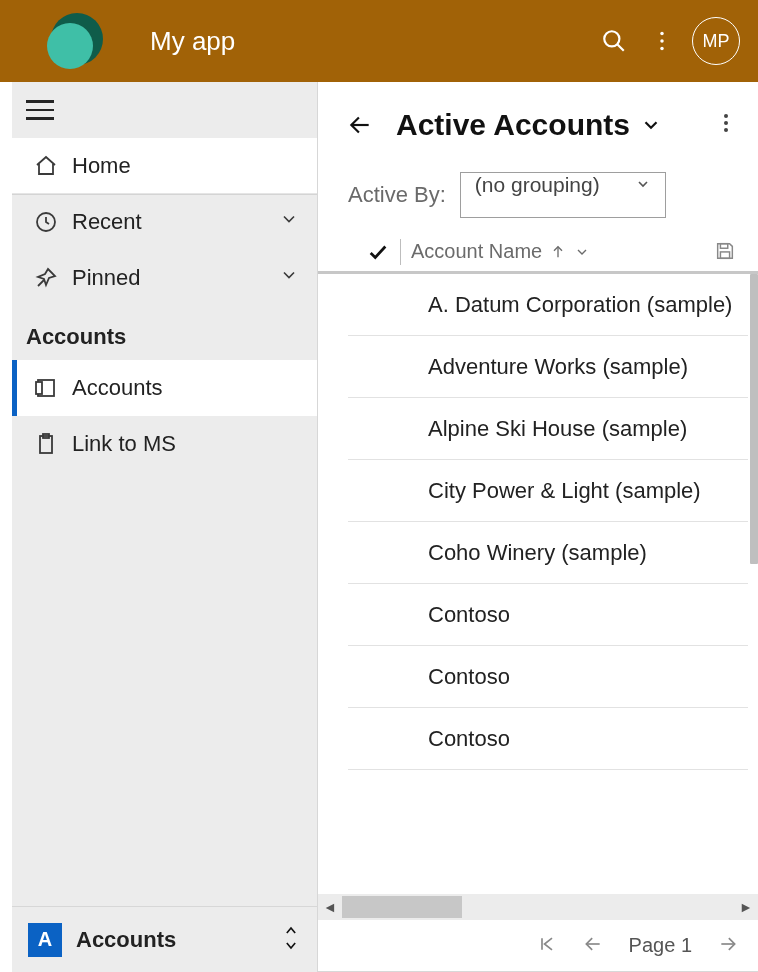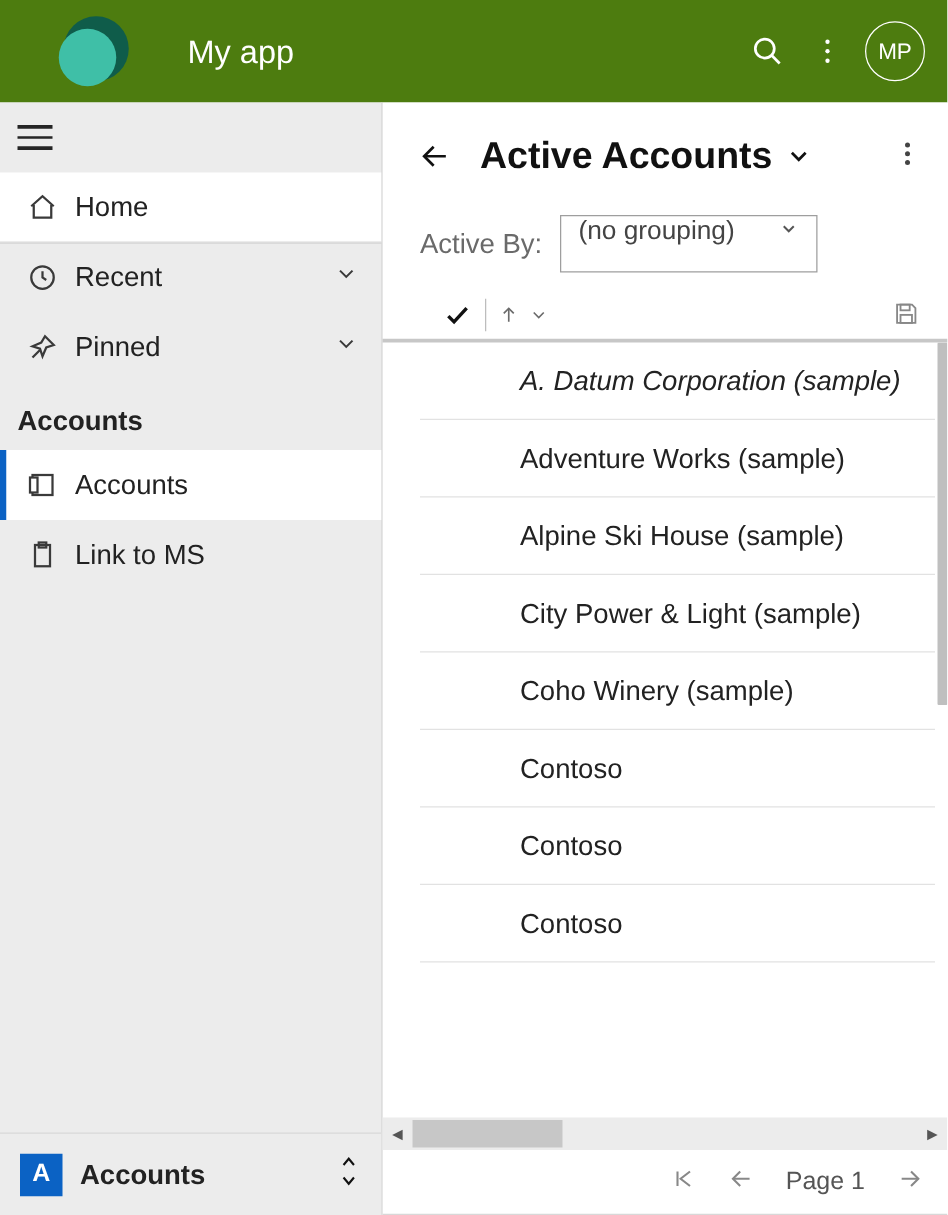--- a/index.html
+++ b/index.html
@@ -1,21 +1,21 @@
 <!DOCTYPE html>
 <html><head>
 <meta charset="utf-8">
 <style>
   * { box-sizing: border-box; margin: 0; padding: 0; font-family: "Segoe UI", Arial, sans-serif; }
   html, body { width: 758px; height: 972px; overflow: hidden; background: #fff; }
 
   
   .topbar {
     height: 82px;
-    background: #4d7c0f;
+    background: #a16207;
     display: flex;
     align-items: center;
     padding: 0 18px 0 0;
     color: #fff;
   }
   .logo-wrap { width: 150px; display:flex; justify-content:center; }
   .logo {
     width: 56px; height: 56px; position: relative;
   }
   .logo .c1 { position:absolute; width:52px; height:52px; border-radius:50%; background:#0f5c4a; left:4px; top:0; }
@@ -29,20 +29,21 @@
     display:flex; align-items:center; justify-content:center;
     font-size:18px; color:#fff; margin-left:6px;
   }
 
   
   .body { display:flex; height: calc(972px - 82px); }
   .sidebar {
     width: 306px; background:#ececec; border-right:1px solid #d7d7d7;
     display:flex; flex-direction:column;
     position:relative;
+    margin-left:12px;
   }
   .main { flex:1; display:flex; flex-direction:column; background:#fff; min-width:0; }
 
   
   .hamburger-row { height:56px; display:flex; align-items:center; padding-left:14px; }
   .hamburger { width:34px; height:34px; display:flex; flex-direction:column; justify-content:center; gap:6px; cursor:pointer;}
   .hamburger span { display:block; height:2.5px; width:28px; background:#252525; }
 
   .nav-item {
     height:56px; display:flex; align-items:center; padding:0 18px 0 16px;
@@ -109,21 +110,21 @@
   .col-save svg { width:22px; height:22px; stroke:#888; fill:none; stroke-width:1.6;}
 
   
   .list-area { flex:1; overflow:hidden; position:relative; }
   .list-scroll { position:absolute; inset:0 6px 26px 0; overflow:hidden; }
   .list-row {
     height:62px; display:flex; align-items:center; padding-left:80px;
     font-size:22px; color:#222; border-bottom:1px solid #e2e2e2;
     margin-left:30px; margin-right:4px;
   }
-  .list-row:first-child { border-top:none;font-style:italic; }
+  .list-row:first-child { border-top:none; }
   .vscroll-thumb { position:absolute; right:0; top:0; width:8px; height:290px; background:#bfbfbf; border-radius:1px;}
   .hscroll { position:absolute; left:0; right:0; bottom:0; height:26px; background:#ececec; display:flex; align-items:center;}
   .hscroll .arrow { width:24px; text-align:center; color:#555; font-size:14px; cursor:pointer;}
   .hscroll .thumb { width:120px; height:22px; background:#c7c7c7; margin-left:0;}
   .hscroll .track { flex:1; }
 
   
   .pager { height:52px; display:flex; align-items:center; justify-content:flex-end; padding-right:20px; border-bottom:1px solid #d8d8d8; gap:26px;}
   .pager .pg-btn { cursor:pointer; color:#777; }
   .pager .pg-btn svg { width:20px; height:20px; stroke:#888; fill:none; stroke-width:2;}
@@ -281,20 +282,21 @@
     </div>
 
     <div class="col-header">
       <span class="col-check">
         <svg viewBox="0 0 24 24">
             <polyline points="4 13 9 18 20 6"></polyline>
           </svg>
       </span>
       <span class="col-divider"></span>
       <span class="col-name">
+        <span>Account Name</span>
         <svg viewBox="0 0 24 24">
             <line x1="12" y1="20" x2="12" y2="4"></line>
             <polyline points="6 10 12 4 18 10"></polyline>
           </svg>
         <svg viewBox="0 0 24 24">
             <polyline points="6 9 12 15 18 9"></polyline>
           </svg>
       </span>
       <span class="col-save">
         <svg viewBox="0 0 24 24">

